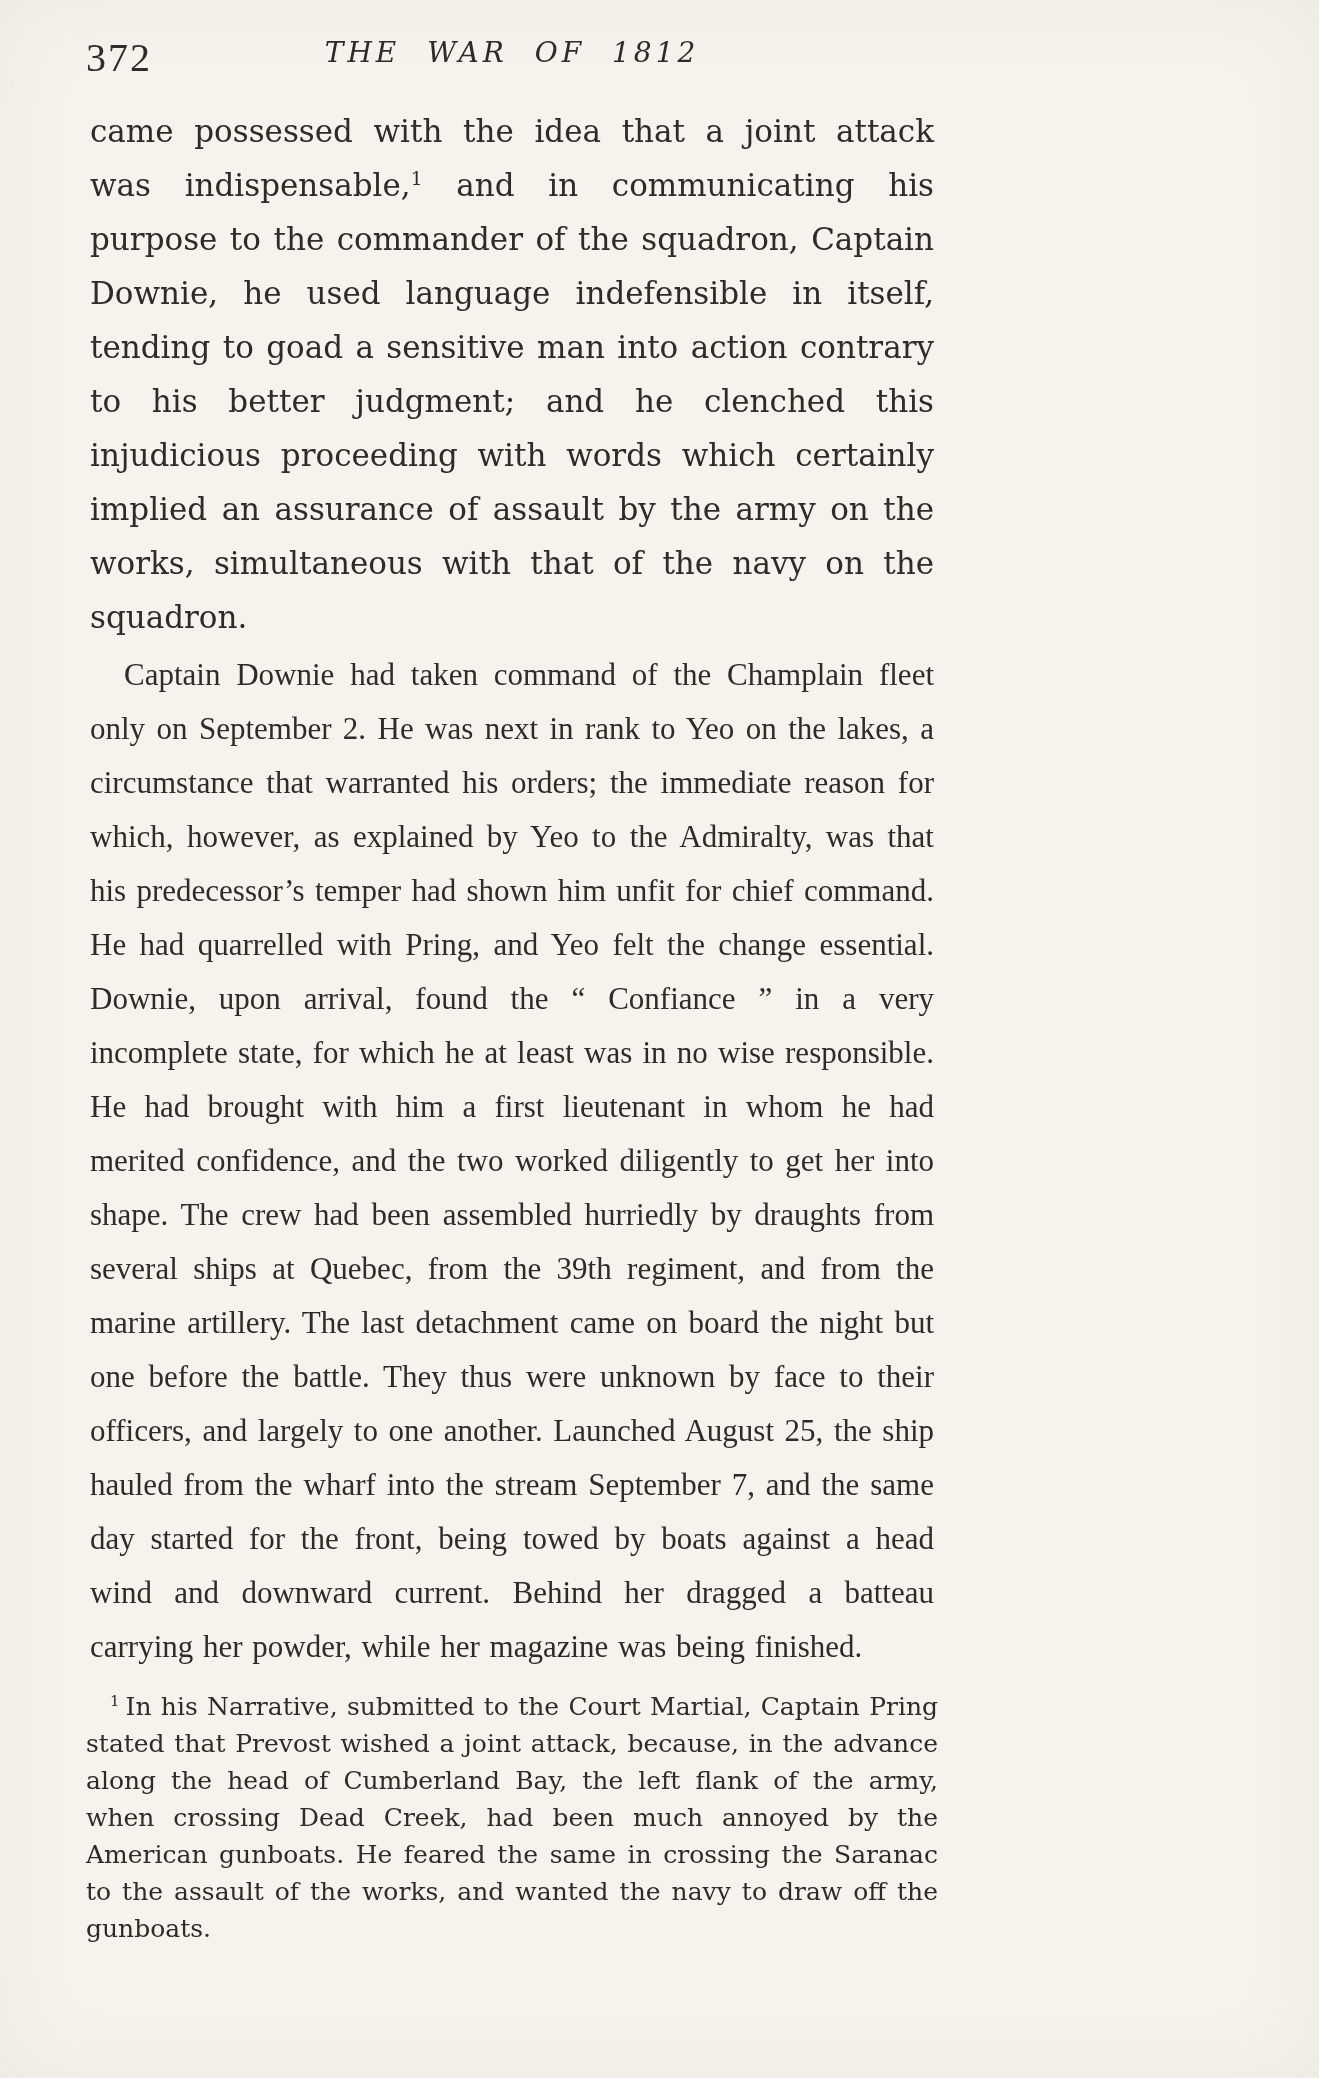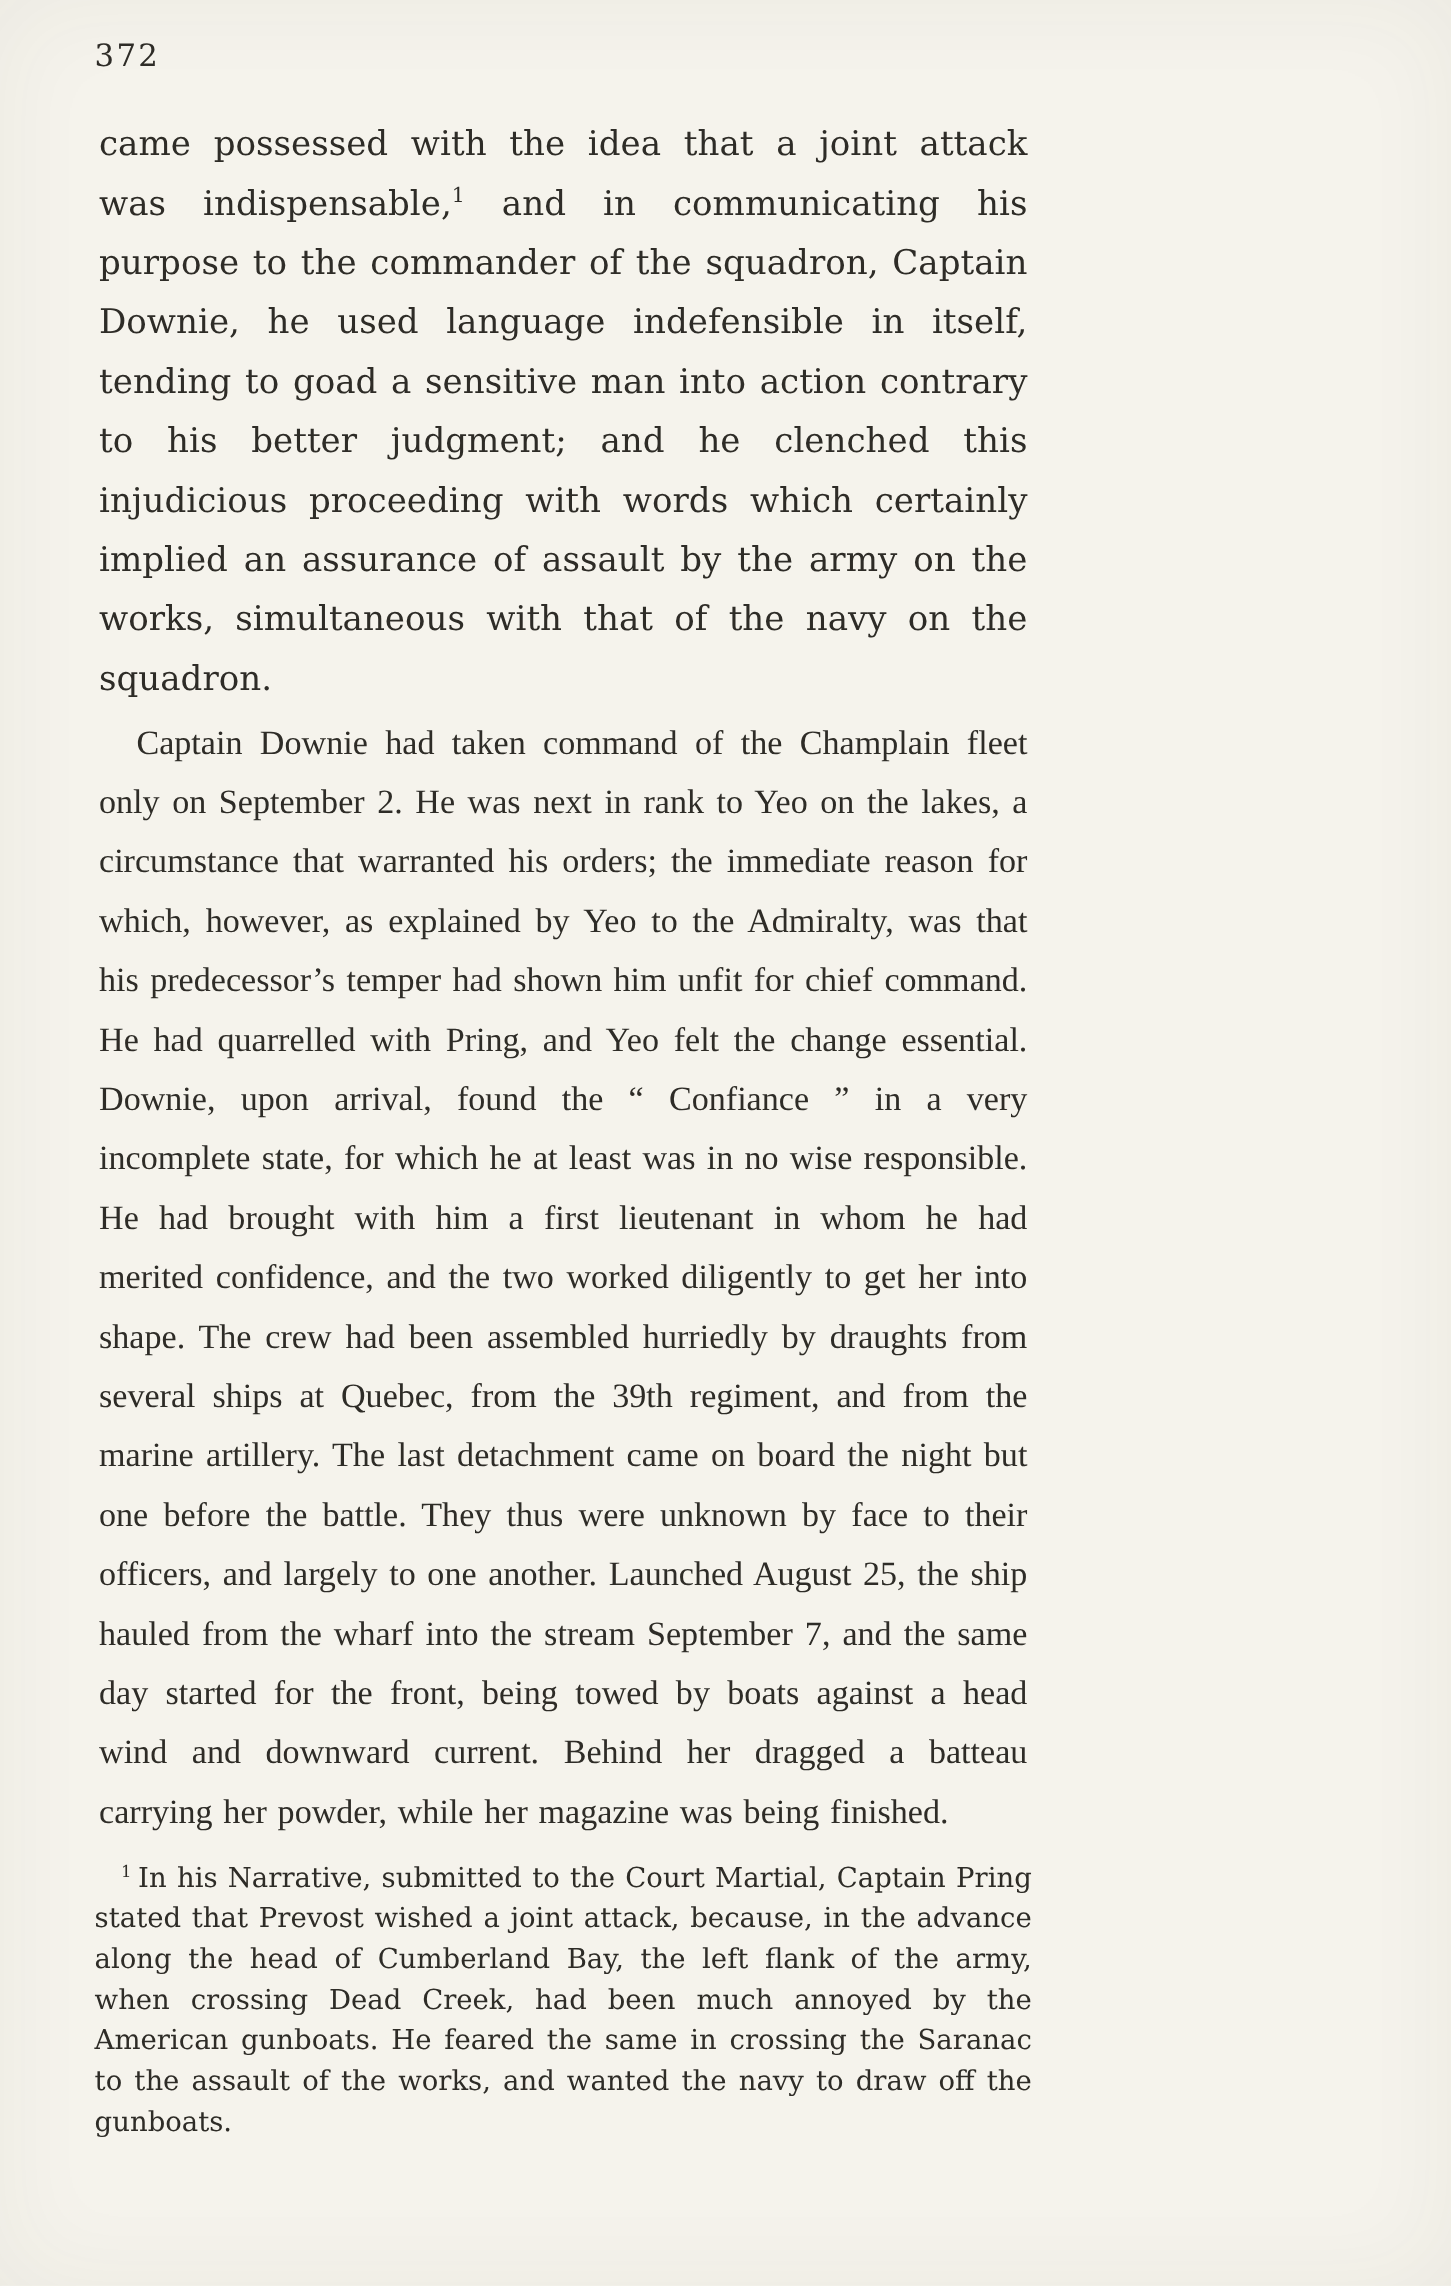--- a/index.html
+++ b/index.html
@@ -29,22 +29,23 @@
   }
   .running-head {
     position: relative;
     height: 44px;
     margin-bottom: 26px;
   }
   .page-number {
     position: absolute;
     left: 0;
     top: 0;
-    font-size: 28px;
+    font-size: 40px;
     letter-spacing: 2px;
+    font-family: Liberation Serif, serif;
   }
   .running-title {
     display: block;
     text-align: center;
     font-style: italic;
     font-size: 28px;
     letter-spacing: 4px;
     word-spacing: 14px;
     padding-top: 2px;
   }
@@ -83,20 +84,21 @@
 </style>
 </head>
 <body>
 
 <div class="scan-surface"></div>
 
 <div class="sheet">
 
   <header class="running-head">
     <span class="page-number">372</span>
+    <span class="running-title">THE WAR OF 1812</span>
   </header>
 
   <main class="body-text">
     <p class="para no-indent"><span>came possessed with the idea that a joint attack was indispensable,</span><sup class="note-ref">1</sup><span> and in communicating his purpose to the commander of the squadron, Captain Downie, he used language indefensible in itself, tending to goad a sensitive man into action contrary to his better judgment; and he clenched this injudicious proceeding with words which certainly implied an assurance of assault by the army on the works, simultaneous with that of the navy on the squadron.</span></p>
 
     <p class="para indent">Captain Downie had taken command of the Champlain fleet only on September 2.  He was next in rank to Yeo on the lakes, a circumstance that warranted his orders; the immediate reason for which, however, as explained by Yeo to the Admiralty, was that his predecessor’s temper had shown him unfit for chief command.  He had quarrelled with Pring, and Yeo felt the change essential.  Downie, upon arrival, found the “ Confiance ” in a very incomplete state, for which he at least was in no wise responsible.  He had brought with him a first lieutenant in whom he had merited confidence, and the two worked diligently to get her into shape.  The crew had been assembled hurriedly by draughts from several ships at Quebec, from the 39th regiment, and from the marine artillery.  The last detachment came on board the night but one before the battle.  They thus were unknown by face to their officers, and largely to one another.  Launched August 25, the ship hauled from the wharf into the stream September 7, and the same day started for the front, being towed by boats against a head wind and downward current.  Behind her dragged a batteau carrying her powder, while her magazine was being finished.</p>
   </main>
 
   <footer class="footnote">
     <p><sup class="note-ref">1</sup><span>In his Narrative, submitted to the Court Martial, Captain Pring stated that Prevost wished a joint attack, because, in the advance along the head of Cumberland Bay, the left flank of the army, when crossing Dead Creek, had been much annoyed by the American gunboats.  He feared the same in crossing the Saranac to the assault of the works, and wanted the navy to draw off the gunboats.</span></p>

